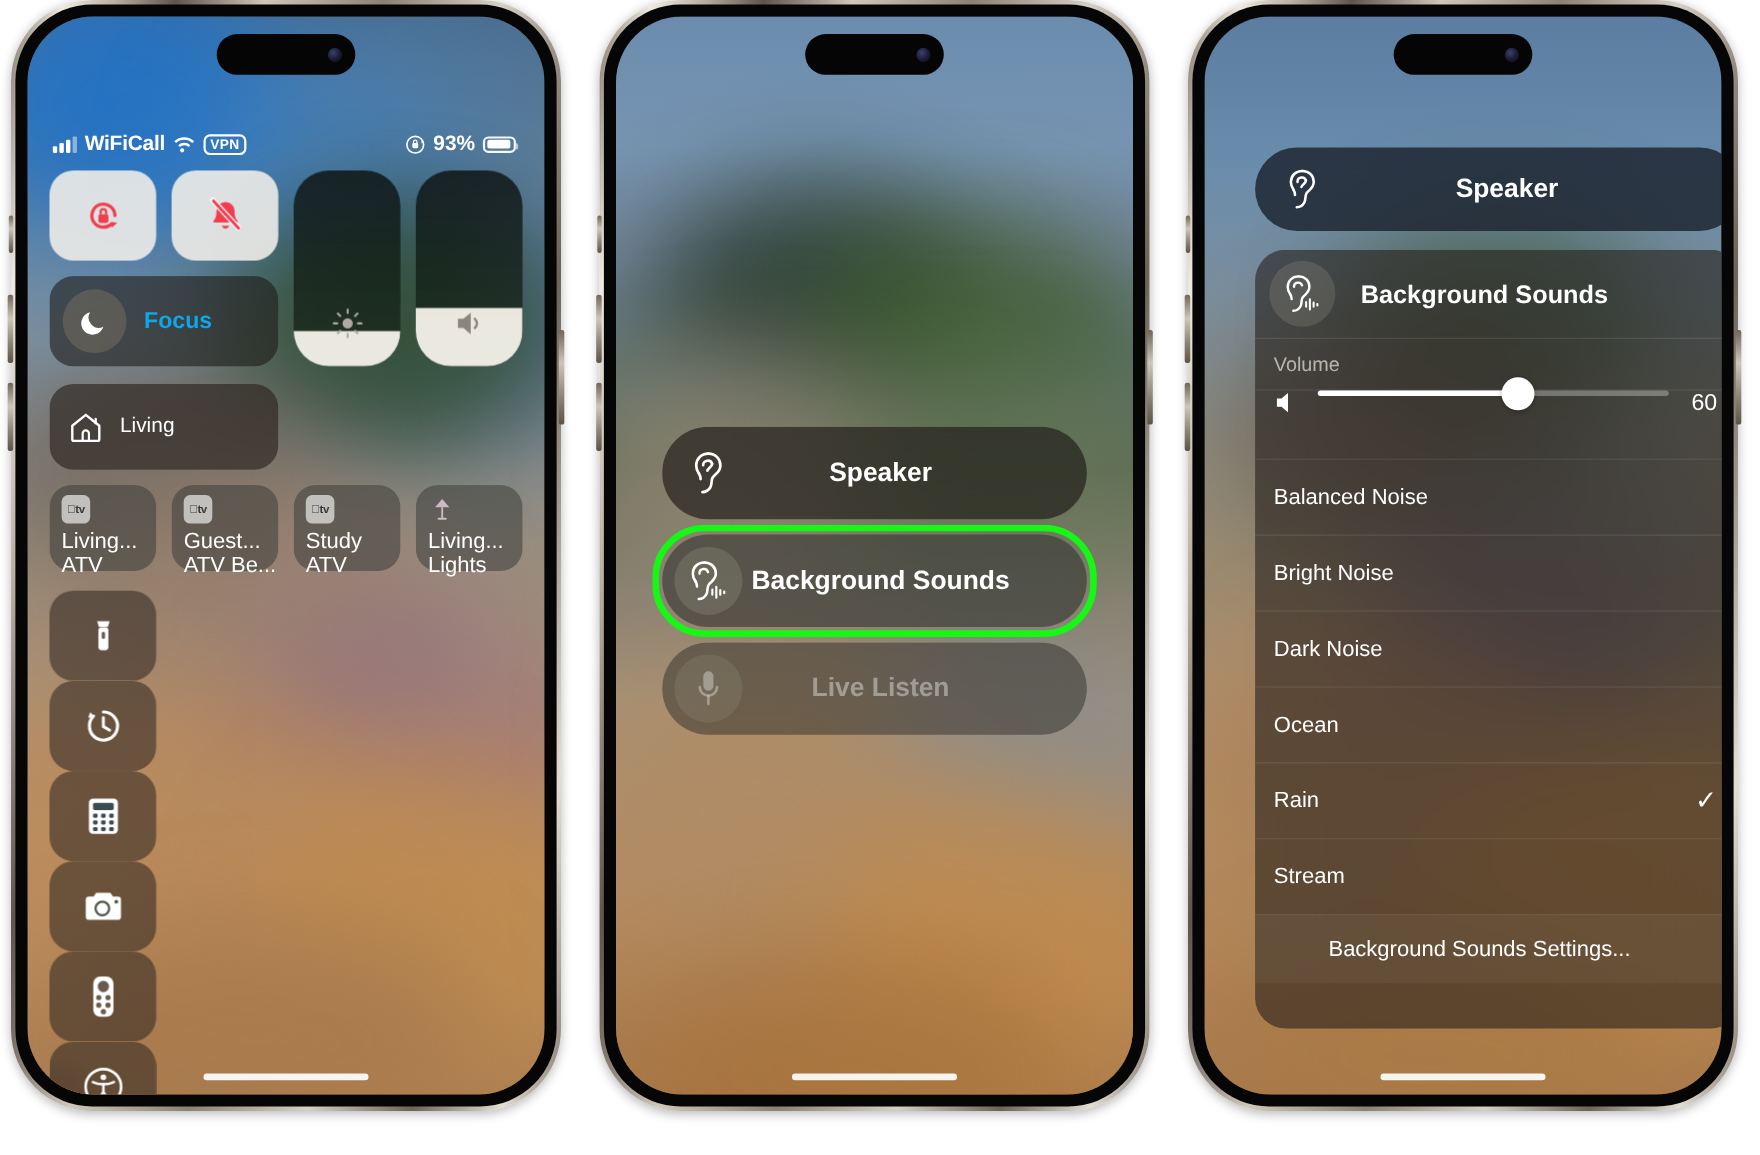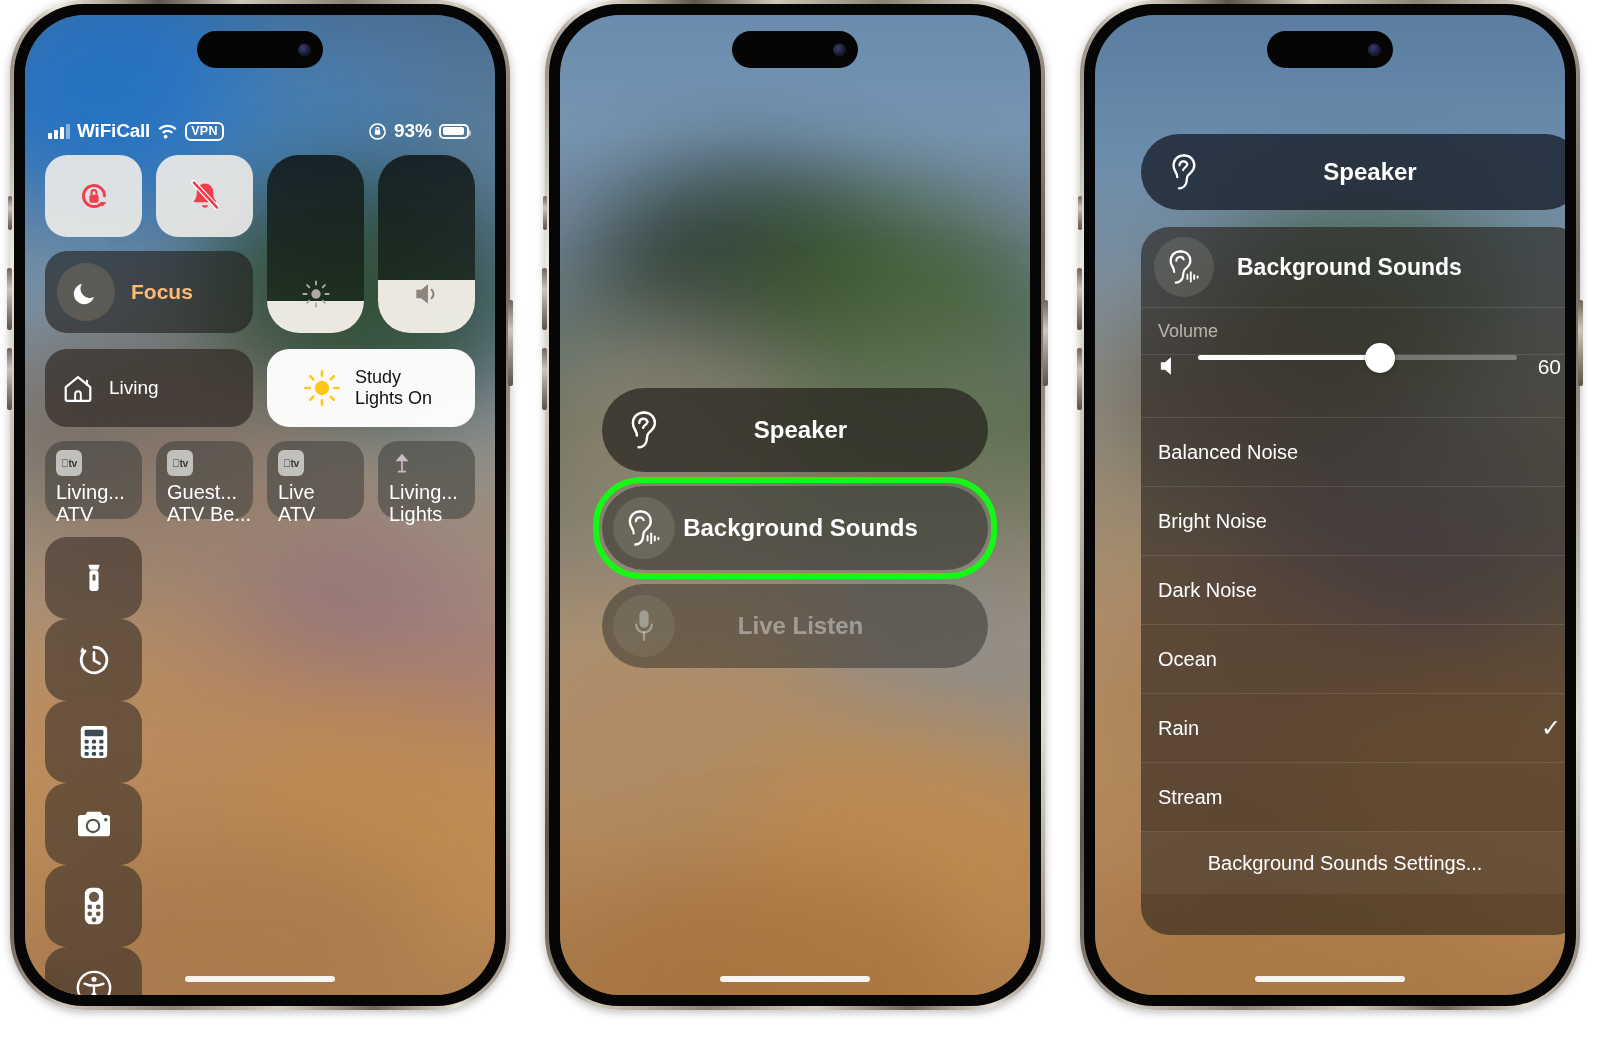--- a/index.html
+++ b/index.html
@@ -73,21 +73,21 @@
   .cc-left{width:calc(50% - 7px);}
   .toggles{display:flex;gap:14px;}
   .tgl{width:calc(50% - 7px);height:82px;border-radius:22px;
      background:rgba(238,236,232,.90);display:flex;align-items:center;justify-content:center;
      backdrop-filter:blur(14px);}
   .focus{margin-top:14px;height:82px;border-radius:22px;
      background:rgba(28,24,20,.58);backdrop-filter:blur(18px);
      display:flex;align-items:center;padding-left:12px;box-sizing:border-box;}
   .focus .circ{width:58px;height:58px;border-radius:50%;background:rgba(120,112,96,.50);
      display:flex;align-items:center;justify-content:center;}
-  .focus .lbl{color:#fdba74;font-size:21px;font-weight:600;margin-left:16px;}
+  .focus .lbl{color:#0ea5e9;font-size:21px;font-weight:600;margin-left:16px;}
   .cc-right{width:calc(50% - 7px);display:flex;gap:14px;}
   .vslider{width:calc(50% - 7px);height:178px;border-radius:32px;overflow:hidden;
      position:relative;background:linear-gradient(180deg,rgba(12,16,14,.80),rgba(20,34,20,.62));
      backdrop-filter:blur(18px);}
   .vslider .fill{position:absolute;left:0;right:0;bottom:0;background:rgba(245,242,234,.95);}
   .vslider .gl{position:absolute;left:50%;transform:translateX(-50%);bottom:22px;
      width:34px;height:34px;display:flex;align-items:center;justify-content:center;}
 
   
   .home-row{display:flex;gap:14px;margin-top:16px;}
@@ -293,52 +293,40 @@
             <div class="home-tile">
               <span>
                 <svg width="34" height="34" viewBox="0 0 36 36">
                     <path d="M5 17L18 6.5 31 17v13a1.6 1.6 0 01-1.6 1.6H6.6A1.6 1.6 0 015 30z" fill="none" stroke="#fff" stroke-width="2.3" stroke-linejoin="round"></path>
                     <path d="M15 31.6v-7.2a3 3 0 016 0v7.2" fill="none" stroke="#fff" stroke-width="2.1"></path>
                     <path d="M27.5 10.5v4" stroke="#fff" stroke-width="2.3" stroke-linecap="round"></path>
                   </svg>
               </span>
               <span class="nm">Living</span>
             </div>
-            <div class="home-tile on">
-              <span style="margin-left:20px">
-                <svg width="38" height="38" viewBox="0 0 40 40">
-                    <circle cx="20" cy="20" r="7.6" fill="#FFC71E"></circle>
-                    <g stroke="#FFC71E" stroke-width="2.7" stroke-linecap="round">
-                      <path d="M20 2.5v4.6M20 32.9v4.6M2.5 20h4.6M32.9 20h4.6M7.6 7.6l3.3 3.3M29.1 29.1l3.3 3.3M32.4 7.6l-3.3 3.3M10.9 29.1l-3.3 3.3"></path>
-                    </g>
-                  </svg>
-              </span>
-              <span class="nm" style="white-space:pre-line">Study
-Lights On</span>
-            </div>
           </div>
 
           <div class="scene-row">
             <div class="scene">
               <span class="ic">
                   <span class="tv">tv</span>
                 </span>
               <div class="tx"><span>Living...</span><br><span>ATV</span></div>
             </div>
             <div class="scene">
               <span class="ic">
                   <span class="tv">tv</span>
                 </span>
               <div class="tx"><span>Guest...</span><br><span>ATV Be...</span></div>
             </div>
             <div class="scene">
               <span class="ic">
                   <span class="tv">tv</span>
                 </span>
-              <div class="tx"><span>Live</span><br><span>ATV</span></div>
+              <div class="tx"><span>Study</span><br><span>ATV</span></div>
             </div>
             <div class="scene">
               <span style="display:block;width:26px;height:26px">
                 <svg width="26" height="26" viewBox="0 0 28 28">
                     <path d="M7 12L14 4l7 8z" fill="#cbbcc4"></path>
                     <rect x="13.1" y="12" width="1.8" height="10.5" fill="#cbbcc4"></rect>
                     <rect x="9.5" y="22.3" width="9" height="2" rx="1" fill="#cbbcc4"></rect>
                   </svg>
               </span>
               <div class="tx"><span>Living...</span><br><span>Lights</span></div>

